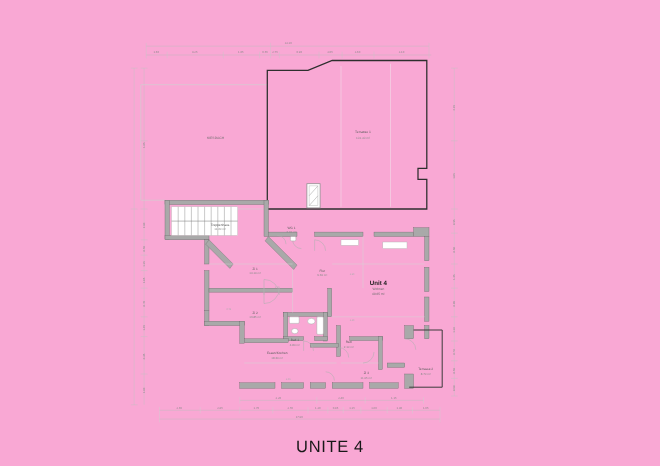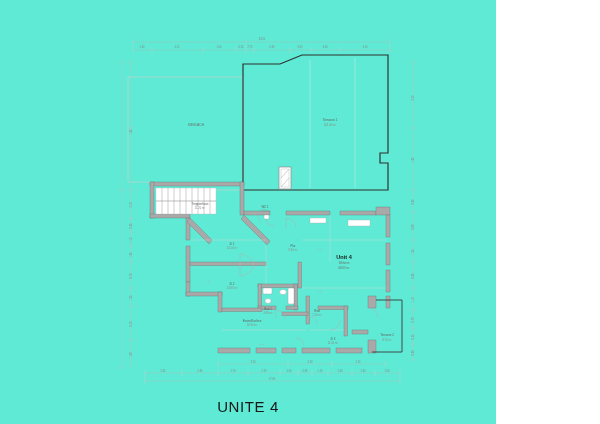--- a/index.html
+++ b/index.html
@@ -1,18 +1,18 @@
 <!DOCTYPE html>
 <html><head>
 <meta charset="utf-8">
 <style>
   html,body{margin:0;padding:0;background:#ffffff;}
   body{width:600px;height:424px;overflow:hidden;
        font-family:"Liberation Sans",sans-serif;color:#1a1a1a;}
-  #stage{position:relative;width:496px;height:424px;background:#5eead4;}
+  #stage{position:relative;width:600px;height:424px;background:#f9a8d4;}
   svg{display:block;}
   .ttl{position:absolute;left:0;right:0;top:398px;text-align:center;
        font-size:15px;letter-spacing:.6px;color:#181818;}
 </style>
 </head>
 <body>
 
 <div id="stage">
 
 <svg width="600" height="424" viewBox="0 0 600 424">

